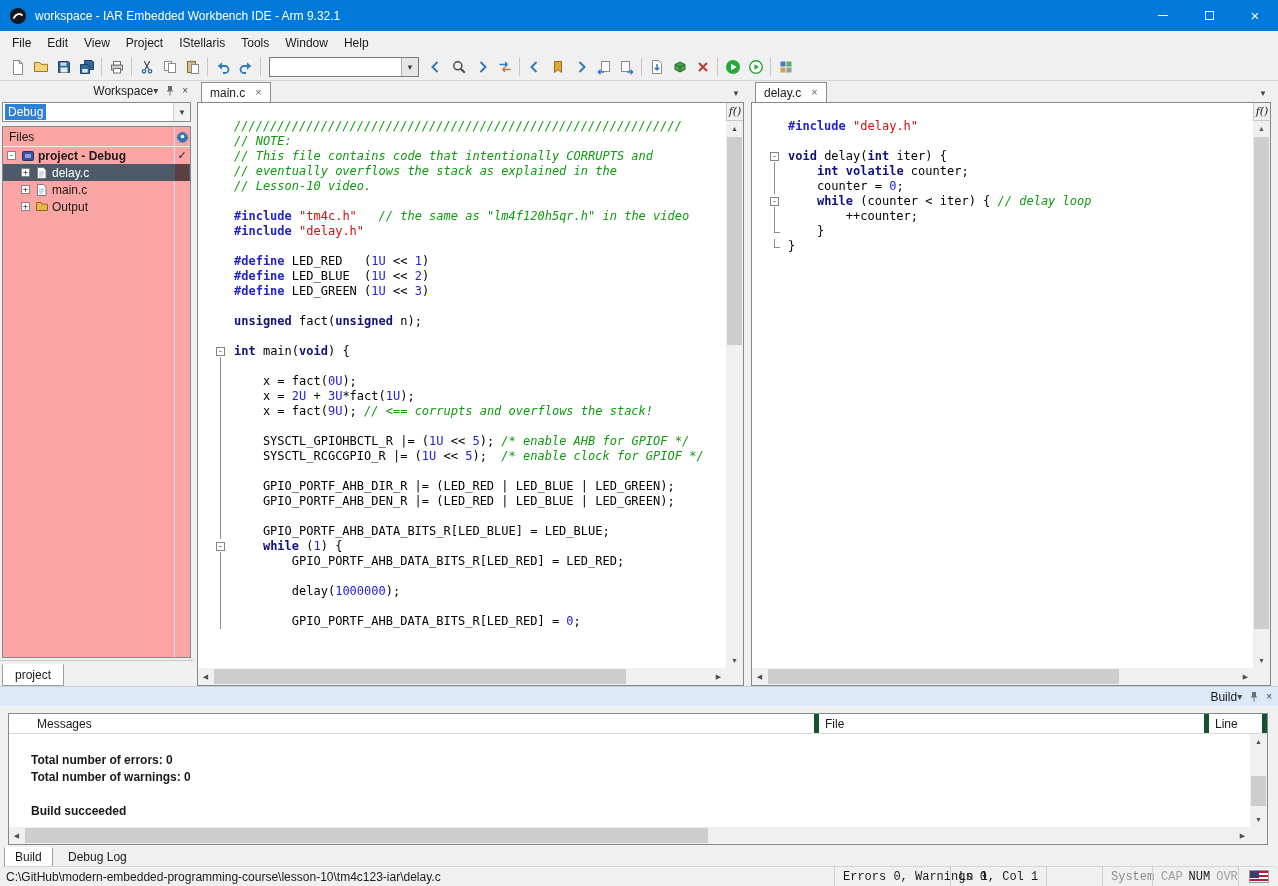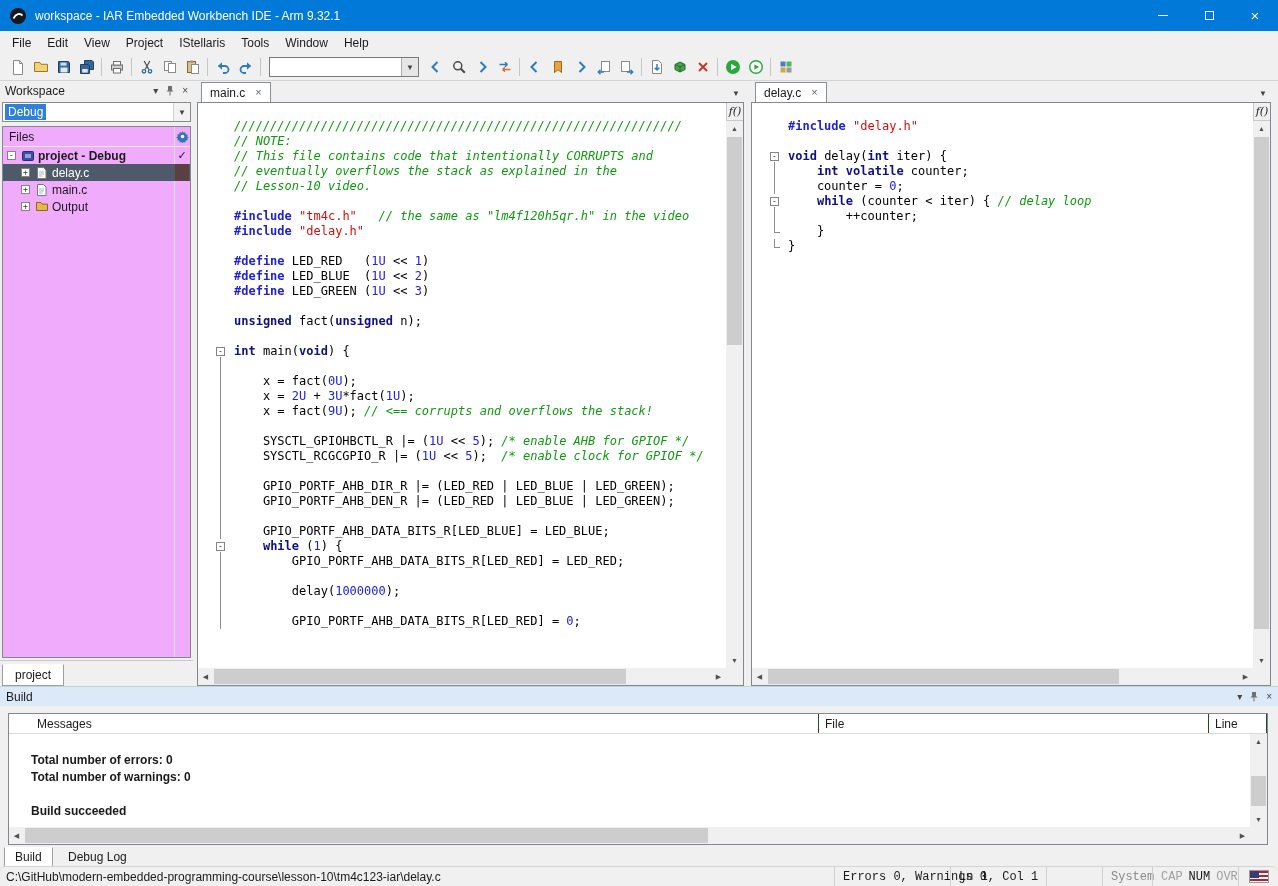--- a/index.html
+++ b/index.html
@@ -27,30 +27,30 @@
   .tbtn { width:23px; height:23px; display:flex; align-items:center; justify-content:center; }
   .tsep { width:1px; height:18px; background:#c6c6c6; margin:0 3px; }
   .find-combo { width:150px; height:20px; background:#fff; border:1px solid #7a7a7a; display:flex; margin:0 5px; }
   .find-input { flex:1; border:0; outline:0; font:12px "Liberation Sans", sans-serif; padding:0 3px; min-width:0; }
   .find-dd { width:17px; border-left:1px solid #adadad; background:#e6e6e6; display:flex;
              align-items:center; justify-content:center; font-size:8px; color:#444; }
 
   
   .workspace { position:absolute; left:0; top:81px; width:193px; height:605px; }
   .ws-caption { height:19px; display:flex; align-items:center; padding:0 5px; }
-  .cap-title { flex:1; }
+  .cap-title { flex:1;text-align:right; }
   .cap-icons { display:flex; gap:7px; align-items:center; color:#444; }
   .cap-ic { font-size:10px; line-height:1; display:flex; align-items:center; }
   .ws-combo { position:absolute; left:2px; right:2px; top:21px; height:20px; background:#fff;
               border:1px solid #8a8a8a; display:flex; align-items:center; }
   .ws-combo-value { margin-left:2px; background:#2f80d9; color:#fff; padding:1px 3px; }
   .ws-combo-fill { flex:1; }
   .ws-combo-dd { width:17px; align-self:stretch; border-left:1px solid #d0d0d0; background:#f2f2f2;
                  display:flex; align-items:center; justify-content:center; font-size:8px; color:#444; }
-  .files-box { position:absolute; left:2px; right:2px; top:45px; bottom:28px; background:#f0abfc;
+  .files-box { position:absolute; left:2px; right:2px; top:45px; bottom:28px; background:#fca5a5;
                border:1px solid #828790; overflow:hidden; }
   .col-vline { position:absolute; top:0; bottom:0; right:15px; width:1px; background:#e0e0e0; }
   .files-header { height:20px; display:flex; align-items:center; border-bottom:1px solid #ececec; }
   .files-header-label { flex:1; padding-left:6px; }
   .files-gear { width:15px; display:flex; align-items:center; justify-content:center; }
   .tree { position:absolute; top:20px; left:0; right:0; }
   .tree-row { height:17px; display:flex; align-items:center; position:relative; padding-left:4px; }
   .tree-row.lvl1 { padding-left:18px; }
   .tree-row.sel { background:#4e5a6a; color:#fff; }
   .t-exp { width:9px; height:9px; border:1px solid #848484; background:#fff; color:#333;
@@ -106,21 +106,21 @@
   .sb-thumb-h { position:absolute; top:1px; bottom:1px; background:#cdcdcd; }
   .sb-corner { position:absolute; right:0; bottom:0; width:17px; height:17px; background:#f0f0f0; }
 
   
   .build-panel { position:absolute; left:0; top:686px; width:100%; height:180px; }
   .build-caption { height:20px; background:#dce9f8; border-top:1px solid #cfcfcf; display:flex;
                    align-items:center; padding:0 6px; }
   .build-box { position:absolute; left:8px; right:10px; top:27px; bottom:21px; background:#fff;
                border:1px solid #828790; overflow:hidden; }
   .build-header { height:20px; display:flex; border-bottom:1px solid #d9d9d9; background:#fff; }
-  .bh-cell { border-right:1px solid #14532d; padding:3px 21px 0 6px; overflow:hidden; }
+  .bh-cell { border-right:5px solid #14532d; padding:3px 21px 0 6px; overflow:hidden; }
   .bh-0 { flex:0 0 810px; padding-left:28px; }
   .bh-1 { flex:0 0 390px; }
   .bh-2 { flex:1; }
   .build-rows { position:absolute; top:20px; left:0; right:17px; bottom:17px; overflow:hidden; }
   .build-row { height:17px; padding-left:22px; display:flex; align-items:center; white-space:pre;font-weight:bold; }
   .build-box .vscroll { top:20px; }
   .build-tabs { position:absolute; bottom:0; left:0; height:21px; padding:2px 0 0 4px; }
   .b-tab { display:inline-block; padding:2px 10px 3px 10px; margin-right:2px; }
   .b-tab.active { background:#fff; border:1px solid #9aa0a6; border-top-color:#fff; }
 

